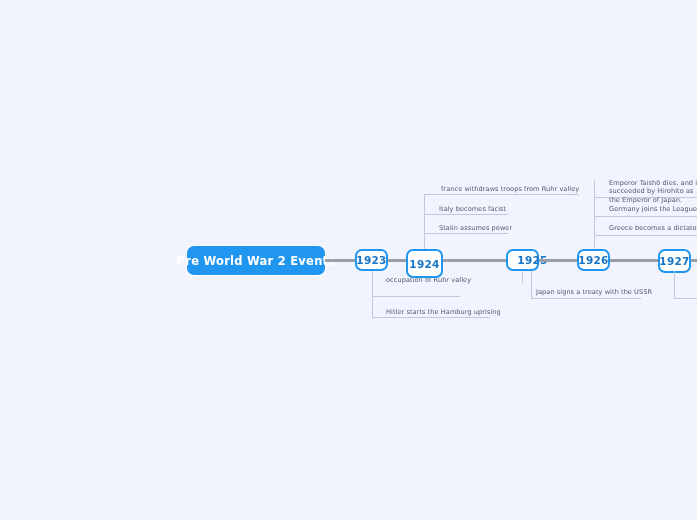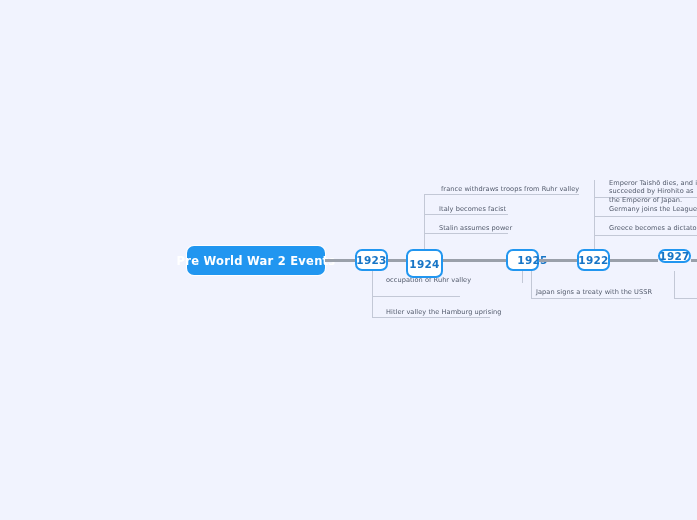--- a/index.html
+++ b/index.html
@@ -107,21 +107,21 @@
     <span class="year-label">1923</span>
   </div>
 
   <div class="hline" style="left:388px; top:259px; width:18px;"></div>
 
   <div class="vline" style="left:372px; top:271px; width:1px; height:47px;"></div>
   <div class="hline thin" style="left:372px; top:296px; width:88px;"></div>
   <div class="hline thin" style="left:372px; top:317px; width:118px;"></div>
 
   <div class="leaf" style="left:386px; top:276px;text-align:center;">occupation of Ruhr valley</div>
-  <div class="leaf" style="left:386px; top:308px;">Hitler valley the Hamburg uprising</div>
+  <div class="leaf" style="left:386px; top:308px;">Hitler starts the Hamburg uprising</div>
 
   <div class="year-node" style="left:406px; top:249px; width:37px; height:29px;">
     <span class="year-label">1924</span>
   </div>
 
   <div class="hline" style="left:443px; top:259px; width:63px;"></div>
 
   <div class="vline" style="left:424px; top:194px; width:1px; height:55px;"></div>
   <div class="hline thin" style="left:424px; top:194px; width:155px;"></div>
   <div class="hline thin" style="left:424px; top:214px; width:84px;"></div>
@@ -133,40 +133,40 @@
 
   <div class="year-node" style="left:506px; top:249px; width:33px; height:22px;padding-left:20px;">
     <span class="year-label">1925</span>
   </div>
 
   <div class="hline" style="left:539px; top:259px; width:38px;"></div>
 
   <div class="vline" style="left:522px; top:271px; width:1px; height:12px;"></div>
 
   <div class="year-node" style="left:577px; top:249px; width:33px; height:22px;">
-    <span class="year-label">1922</span>
+    <span class="year-label">1926</span>
   </div>
 
   <div class="hline" style="left:610px; top:259px; width:48px;"></div>
 
   <div class="vline" style="left:594px; top:180px; width:1px; height:69px;"></div>
   <div class="hline thin" style="left:594px; top:197px; width:103px;"></div>
   <div class="hline thin" style="left:594px; top:216px; width:103px;"></div>
   <div class="hline thin" style="left:594px; top:235px; width:103px;"></div>
 
   <div class="leaf wrap" style="left:609px; top:179px; width:95px;">Emperor Taishō dies, and is succeeded by Hirohito as the Emperor of Japan.</div>
   <div class="leaf" style="left:609px; top:205px;">Germany joins the League of Nations</div>
   <div class="leaf" style="left:609px; top:224px;">Greece becomes a dictatorship</div>
 
   <div class="vline" style="left:531px; top:271px; width:1px; height:27px;"></div>
   <div class="hline thin" style="left:531px; top:298px; width:110px;"></div>
 
   <div class="leaf" style="left:536px; top:288px;">Japan signs a treaty with the USSR</div>
 
-  <div class="year-node" style="left:658px; top:249px; width:33px; height:14px;">
+  <div class="year-node" style="left:658px; top:249px; width:33px; height:24px;">
     <span class="year-label">1927</span>
   </div>
 
   <div class="hline" style="left:691px; top:259px; width:6px;"></div>
 
   <div class="vline" style="left:674px; top:271px; width:1px; height:27px;"></div>
   <div class="hline thin" style="left:674px; top:298px; width:23px;"></div>
 
   <div class="leaf" style="left:687px; top:288px;padding-left:36px;">the</div>
 

